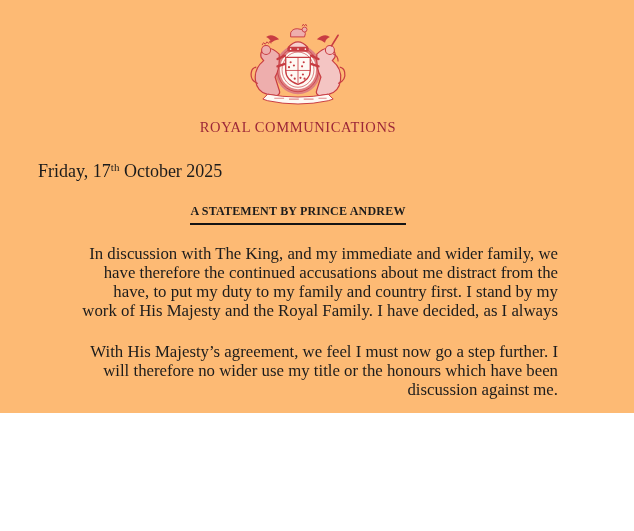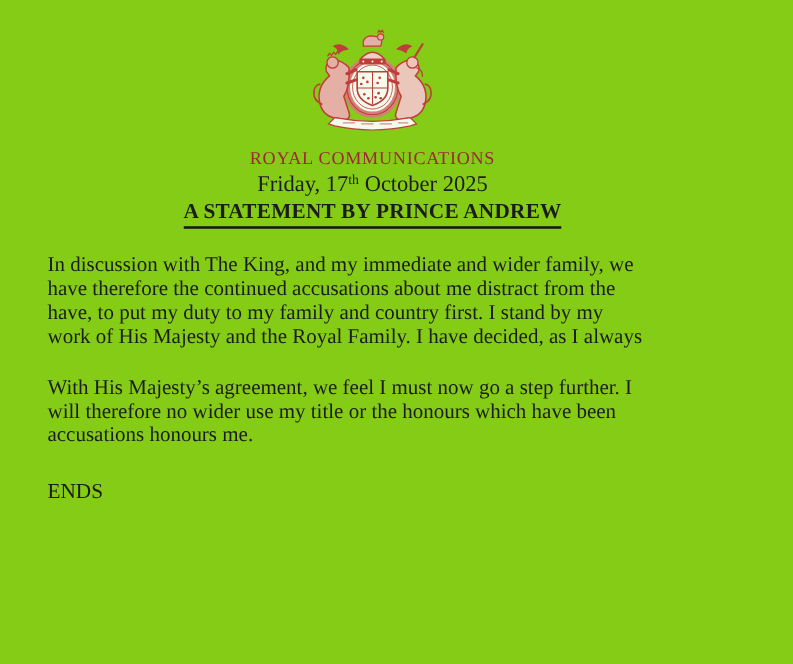--- a/index.html
+++ b/index.html
@@ -3,22 +3,22 @@
 <meta charset="utf-8">
 <style>
   html, body {
     margin: 0;
     padding: 0;
     background: #ffffff;
   }
   .page {
     position: relative;
     width: 634px;
-    height: 531px;
-    background: #84cc16;
+    height: 413px;
+    background: #fdba74;
     font-family: "Liberation Serif", "DejaVu Serif", serif;
     color: #1c1c1c;
     overflow: hidden;
   }
   .column {
     position: absolute;
     left: 38px;
     top: 0;
     width: 520px;
   }
@@ -28,44 +28,47 @@
     height: 90px;
   }
   .org-name {
     margin-top: 6px;
     text-align: center;
     font-size: 14.5px;
     letter-spacing: 0.6px;
     font-weight: 400;
   }
   .date-line {
-    text-align: center;
+    margin-top: 24px;
+    text-align: left;
     font-size: 18px;
     line-height: 22px;
   }
   .date-line sup {
     font-size: 11px;
     line-height: 0;
     vertical-align: 6px;
   }
   .title-line {
+    margin-top: 18px;
     text-align: center;
-    font-size: 17px;
+    font-size: 12px;
     line-height: 22px;
     font-weight: bold;
   }
   .title-line .title-text {
     display: inline-block;
     border-bottom: 2px solid #141414;
     padding-bottom: 1px;
     letter-spacing: 0.2px;
   }
   .para {
     font-size: 16.8px;
     line-height: 19px;
+    text-align: right;
   }
   .para-1 { margin-top: 19px; }
   .para-2 { margin-top: 22px; }
   .ends-line {
     margin-top: 26px;
     font-size: 17px;
     line-height: 19px;
   }
   .crest-svg { display: inline-block; }
 </style>
@@ -142,19 +145,19 @@
     <div class="para para-1">
       <div>In discussion with The King, and my immediate and wider family, we</div>
       <div>have therefore the continued accusations about me distract from the</div>
       <div>have, to put my duty to my family and country first. I stand by my</div>
       <div>work of His Majesty and the Royal Family. I have decided, as I always</div>
     </div>
 
     <div class="para para-2">
       <div>With His Majesty’s agreement, we feel I must now go a step further. I</div>
       <div>will therefore no wider use my title or the honours which have been</div>
-      <div>accusations honours me.</div>
+      <div>discussion against me.</div>
     </div>
 
     <div class="ends-line">ENDS</div>
 
   </div>
 </div>
 
 </body></html>

